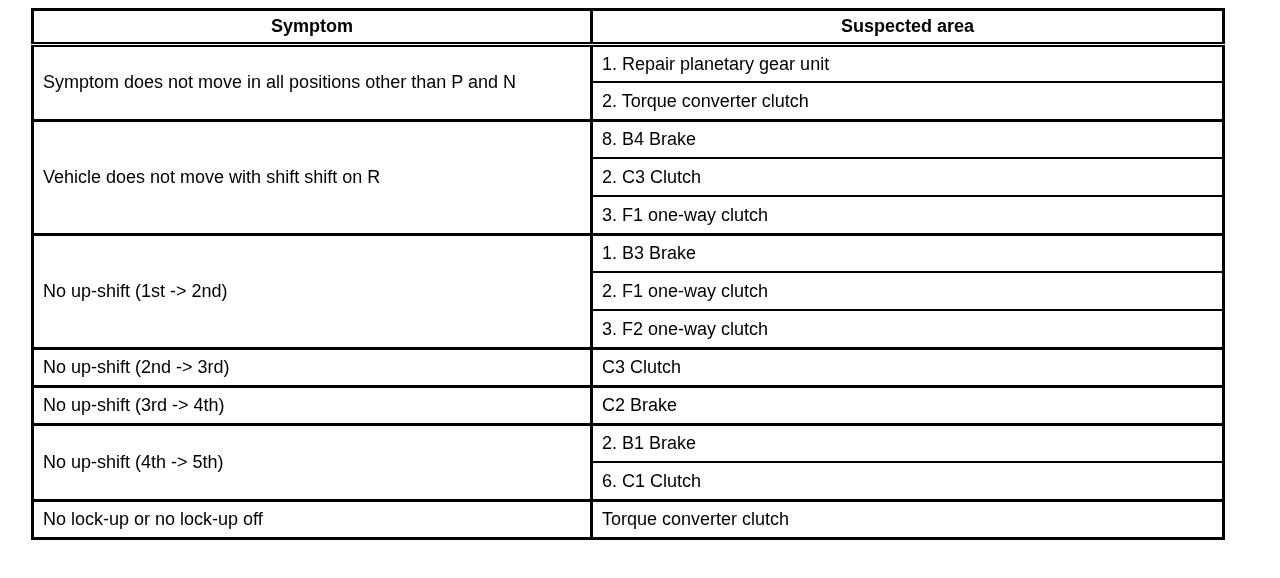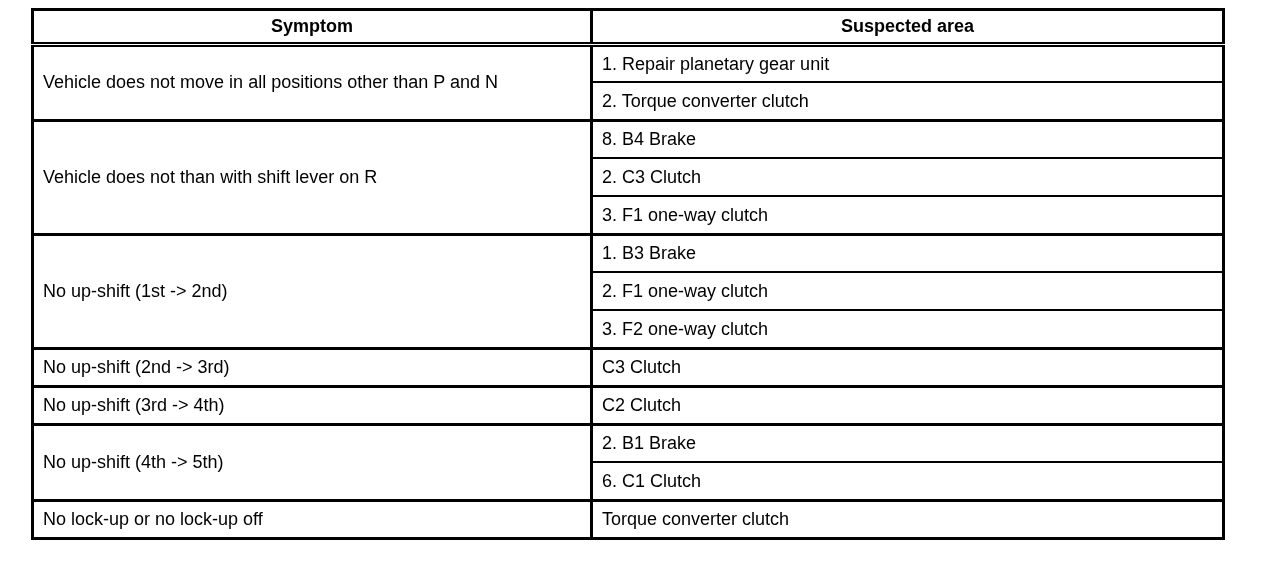--- a/index.html
+++ b/index.html
@@ -68,28 +68,28 @@
       </colgroup>
       <thead>
         <tr>
           <th>Symptom</th>
           <th>Suspected area</th>
         </tr>
       </thead>
       <tbody id="table-body">
 
       <tr class="group-start">
-            <td class="symptom" rowspan="2">Vehicle does not move in all positions other than P and N</td>
+            <td class="symptom" rowspan="2">Symptom does not move in all positions other than P and N</td>
             <td class="area">1. Repair planetary gear unit</td>
           </tr>
           <tr>
             <td class="area">2. Torque converter clutch</td>
           </tr>
           <tr class="group-start">
-            <td class="symptom" rowspan="3">Vehicle does not than with shift lever on R</td>
+            <td class="symptom" rowspan="3">Vehicle does not move with shift shift on R</td>
             <td class="area">8. B4 Brake</td>
           </tr>
           <tr>
             <td class="area">2. C3 Clutch</td>
           </tr>
           <tr>
             <td class="area">3. F1 one-way clutch</td>
           </tr>
           <tr class="group-start">
             <td class="symptom" rowspan="3">No up-shift (1st -&gt; 2nd)</td>
@@ -100,21 +100,21 @@
           </tr>
           <tr>
             <td class="area">3. F2 one-way clutch</td>
           </tr>
           <tr class="group-start">
             <td class="symptom" rowspan="1">No up-shift (2nd -&gt; 3rd)</td>
             <td class="area">C3 Clutch</td>
           </tr>
           <tr class="group-start">
             <td class="symptom" rowspan="1">No up-shift (3rd -&gt; 4th)</td>
-            <td class="area">C2 Clutch</td>
+            <td class="area">C2 Brake</td>
           </tr>
           <tr class="group-start">
             <td class="symptom" rowspan="2">No up-shift (4th -&gt; 5th)</td>
             <td class="area">2. B1 Brake</td>
           </tr>
           <tr>
             <td class="area">6. C1 Clutch</td>
           </tr>
           <tr class="group-start">
             <td class="symptom" rowspan="1">No lock-up or no lock-up off</td>

